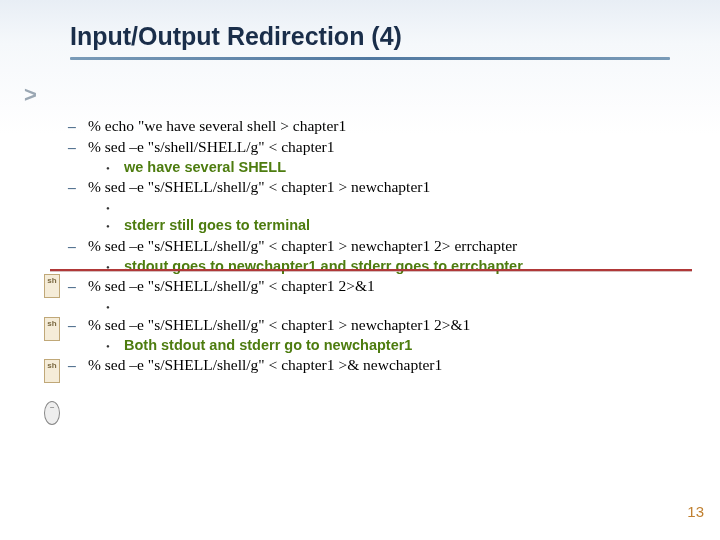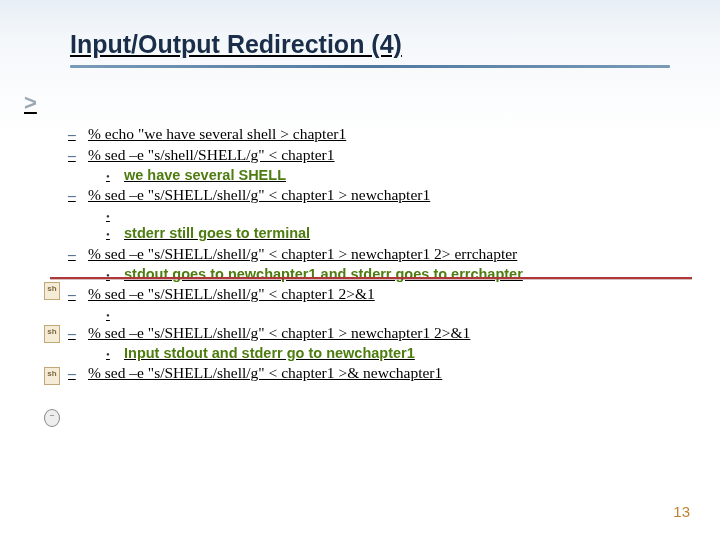--- a/index.html
+++ b/index.html
@@ -4,21 +4,21 @@
 <style>
   * { box-sizing: border-box; margin: 0; padding: 0; }
   body {
     width: 720px;
     height: 540px;
     background: linear-gradient(to bottom, #e8eef5 0%, #f5f8fb 8%, #ffffff 25%);
     font-family: Georgia, 'Times New Roman', serif;
     position: relative;
     overflow: hidden;
   }
-  .slide { padding: 30px 0 0 0; text-decoration: underline; }
+  .slide { padding: 22px 0 0 0; }
   .title-wrap {
     padding: 0 50px 8px 70px;
     position: relative;
   }
   .title {
     font-family: Verdana, Arial, sans-serif;
     font-size: 25px;
     font-weight: bold;
     color: #1a2e4a;
   }
@@ -58,37 +58,37 @@
   .bullet { font-size: 11px; color: #333; min-width: 10px; padding-top: 3px; }
   .sub-text {
     font-family: Verdana, Arial, sans-serif;
     font-weight: bold;
     font-size: 14.5px;
     color: #4d7c0f;
   }
   .icon-sh, .icon-csh {
     position: absolute;
     left: 44px;
-    width: 16px; height: 18px;
+    width: 16px; height: 24px;
     font-size: 8px; line-height: 12px;
     text-align: center;
     font-family: Verdana, sans-serif;
   }
   .icon-sh { border: 1px solid #c0a878; background: #f5ecd8; color: #7a6840; font-weight: bold; }
   .icon-csh { border: 1px solid #888; background: #eee; color: #555; border-radius: 50%; }
   .underline-red {
     position: absolute;
     left: 50px; right: 28px;
     height: 2px;
     background: #b03838;
     box-shadow: 0 1px 0 rgba(120,40,40,0.3);
   }
   .page-num {
     position: absolute;
-    bottom: 20px; right: 30px;
+    bottom: 20px; right: 16px;
     font-family: Verdana, Arial, sans-serif;
     font-size: 15px;
     color: #c08030;
   }
 </style>
 </head>
 <body>
 
 <div class="slide">
   <div class="title-wrap">
@@ -149,21 +149,21 @@
       <span class="bullet">•</span>
     </div>
 
     <span class="icon-sh" style="top:243px">sh</span>
     <div class="item">
       <span class="dash">–</span>
       <span>% sed –e "s/SHELL/shell/g" &lt; chapter1 &gt; newchapter1 2&gt;&amp;1</span>
     </div>
     <div class="sub">
       <span class="bullet">•</span>
-      <span class="sub-text">Input stdout and stderr go to newchapter1</span>
+      <span class="sub-text">Both stdout and stderr go to newchapter1</span>
     </div>
 
     <span class="icon-csh" style="top:285px">~</span>
     <div class="item">
       <span class="dash">–</span>
       <span>% sed –e "s/SHELL/shell/g" &lt; chapter1 &gt;&amp; newchapter1</span>
     </div>
 
   </div>
 

